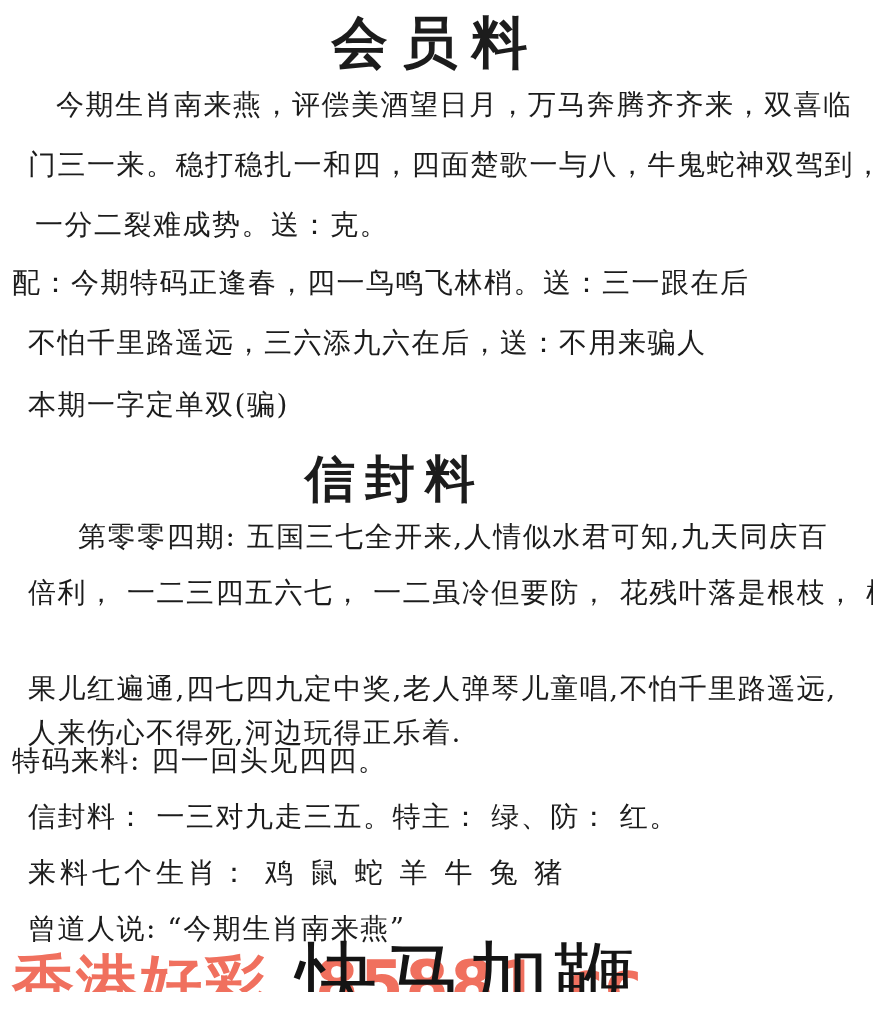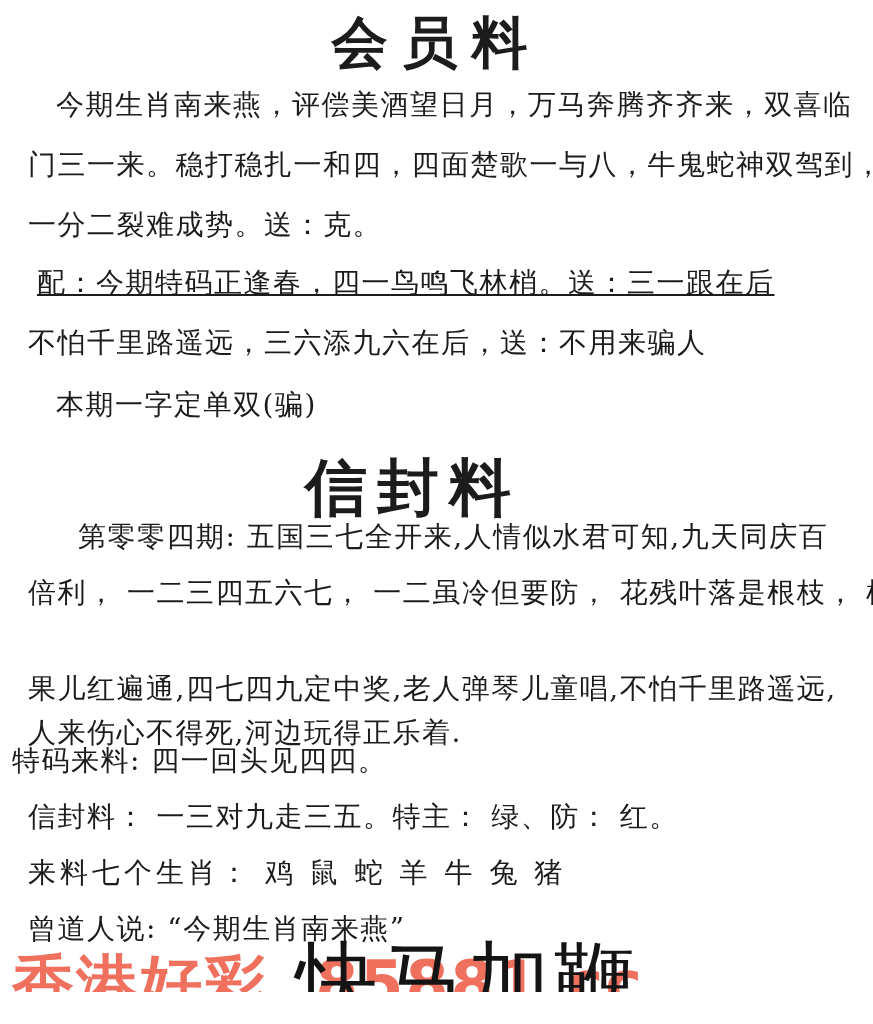--- a/index.html
+++ b/index.html
@@ -31,40 +31,40 @@
     text-align: center;
     font-size: 56px;
     font-weight: bold;
     letter-spacing: 14px;
     white-space: pre;
   }
   .envelope-title {
     position: absolute;
     top: 446px;
     left: 305px;
-    font-size: 62px;
+    font-size: 50px;
     font-weight: bold;
     letter-spacing: 10px;
     white-space: pre;
   }
   .letter-label {
     position: absolute;
     top: 462px;
     left: 28px;
     font-size: 28px;
     letter-spacing: 2px;
     white-space: pre;
   }
   
   .m1 { top: 88px;  left: 56px; }
   .m2 { top: 148px; left: 28px; }
-  .m3 { top: 208px; left: 28px; }
-  .m4 { top: 266px; left: 37px; text-decoration: underline; }
+  .m3 { top: 208px; left: 35px; }
+  .m4 { top: 266px; left: 12px; }
   .m5 { top: 326px; left: 28px; }
-  .m6 { top: 388px; left: 28px; margin-left: 28px; }
+  .m6 { top: 388px; left: 28px; }
   
   .e1 { top: 520px; left: 78px; }
   .e2 { top: 576px; left: 28px; }
   .e3 { top: 632px; left: 28px; margin-top: 40px; }
   .e4 { top: 688px; left: 28px; margin-top: 28px; }
   .e5 { top: 744px; left: 12px; text-align: right; }
   .e6 { top: 800px; left: 28px; }
   .e7 { top: 856px; left: 28px; letter-spacing: 4px; text-align: center; }
   .e8 { top: 912px; left: 28px; }
   .watermark {

